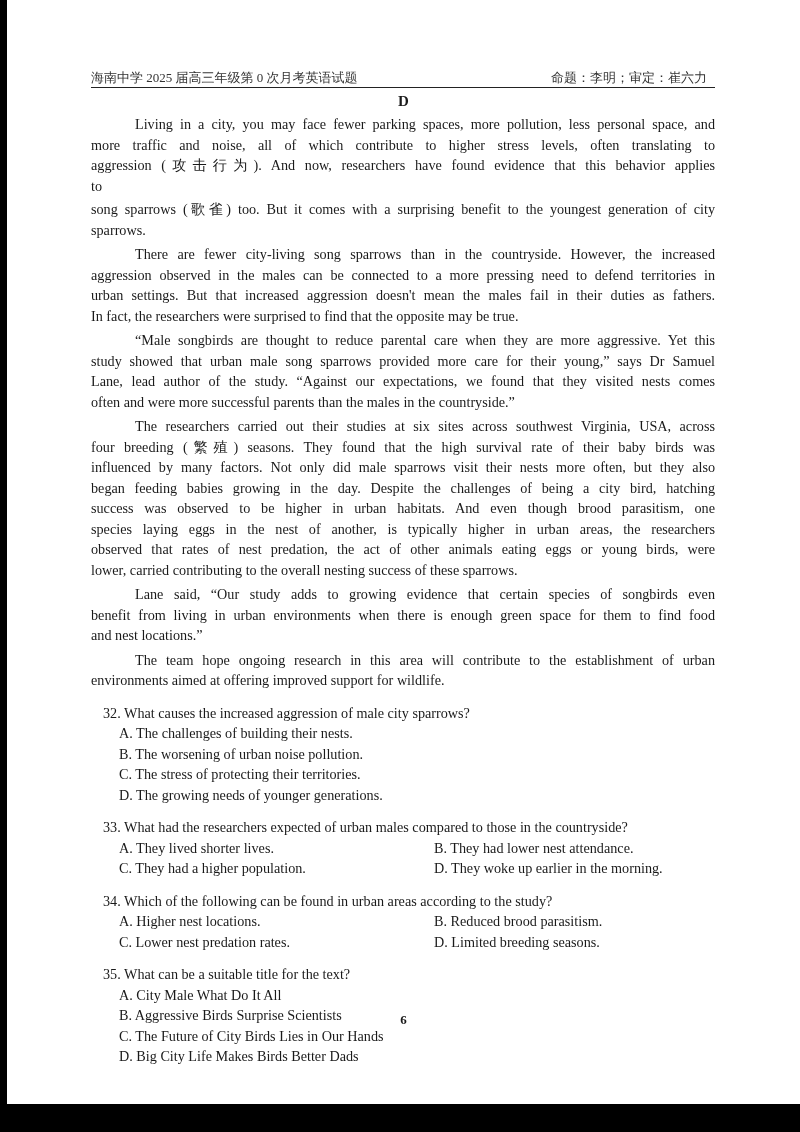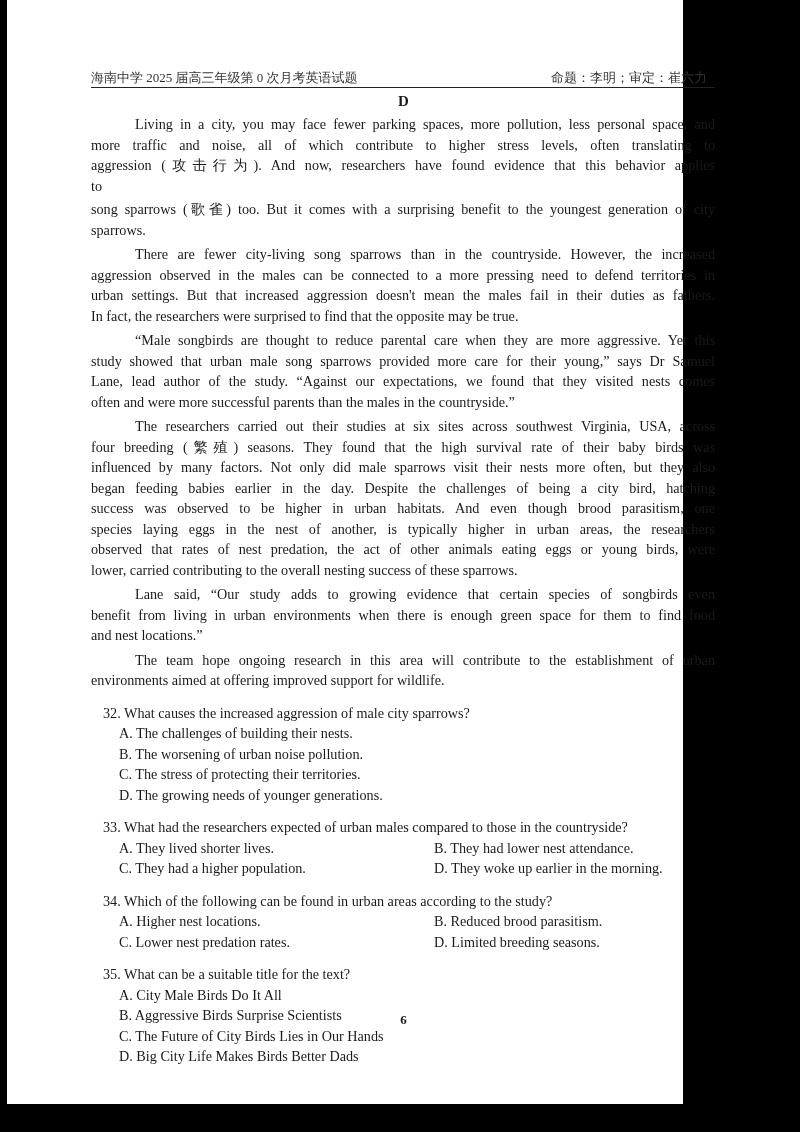--- a/index.html
+++ b/index.html
@@ -1,21 +1,21 @@
 <!DOCTYPE html>
 <html><head>
 <meta charset="utf-8">
 <style>
   html, body { margin: 0; padding: 0; }
   body {
     width: 800px; height: 1132px; background: #000; position: relative; overflow: hidden;
     font-family: "Liberation Serif", "DejaVu Serif", serif; color: #1a1a1a;
   }
   .page {
-    position: absolute; left: 7px; top: 0; width: 676px; height: 1104px; background: #fff;
+    position: absolute; left: 7px; top: 0; width: 793px; height: 1104px; background: #fff;
   }
   .header {
     position: absolute; left: 84px; top: 70px; width: 624px; height: 17px;
     border-bottom: 1.5px solid #222; font-size: 13px; line-height: 16px; color: #333;
   }
   .header .left { position: absolute; left: 0; top: 0; }
   .header .right { position: absolute; right: 8px; top: 0; }
   .section-letter {
     position: absolute; left: 0; width: 793px; top: 92px; text-align: center;
     font-weight: bold; font-size: 15px; line-height: 18px;
@@ -77,21 +77,21 @@
       <span class="line">study showed that urban male song sparrows provided more care for their young,” says Dr Samuel</span>
       <span class="line">Lane, lead author of the study. “Against our expectations, we found that they visited nests comes</span>
       <span class="line last">often and were more successful parents than the males in the countryside.”</span>
     </p>
     <div class="gap"></div>
 
     <p class="para">
       <span class="line indent">The researchers carried out their studies at six sites across southwest Virginia, USA, across</span>
       <span class="line">four breeding (繁殖) seasons. They found that the high survival rate of their baby birds was</span>
       <span class="line">influenced by many factors. Not only did male sparrows visit their nests more often, but they also</span>
-      <span class="line">began feeding babies earlier in the day. Despite the challenges of being a city bird, hatching</span>
+      <span class="line">began feeding babies growing in the day. Despite the challenges of being a city bird, hatching</span>
       <span class="line">success was observed to be higher in urban habitats. And even though brood parasitism, one</span>
       <span class="line">species laying eggs in the nest of another, is typically higher in urban areas, the researchers</span>
       <span class="line">observed that rates of nest predation, the act of other animals eating eggs or young birds, were</span>
       <span class="line last">lower, carried contributing to the overall nesting success of these sparrows.</span>
     </p>
     <div class="gap"></div>
 
     <p class="para">
       <span class="line indent">Lane said, “Our study adds to growing evidence that certain species of songbirds even</span>
       <span class="line">benefit from living in urban environments when there is enough green space for them to find food</span>
@@ -131,21 +131,21 @@
         <span class="col2">B. Reduced brood parasitism.</span>
       </div>
       <div class="opt-row">
         <span class="col1">C. Lower nest predation rates.</span>
         <span class="col2">D. Limited breeding seasons.</span>
       </div>
     </div>
 
     <div class="q">
       <span class="q-stem">35. What can be a suitable title for the text?</span>
-      <span class="opt">A. City Male Birds Do It All</span>
+      <span class="opt">A. City Male What Do It All</span>
       <span class="opt">B. Aggressive Birds Surprise Scientists</span>
       <span class="opt">C. The Future of City Birds Lies in Our Hands</span>
       <span class="opt">D. Big City Life Makes Birds Better Dads</span>
     </div>
   </div>
 
   <div class="page-num">6</div>
 </div>
 
 </body></html>

